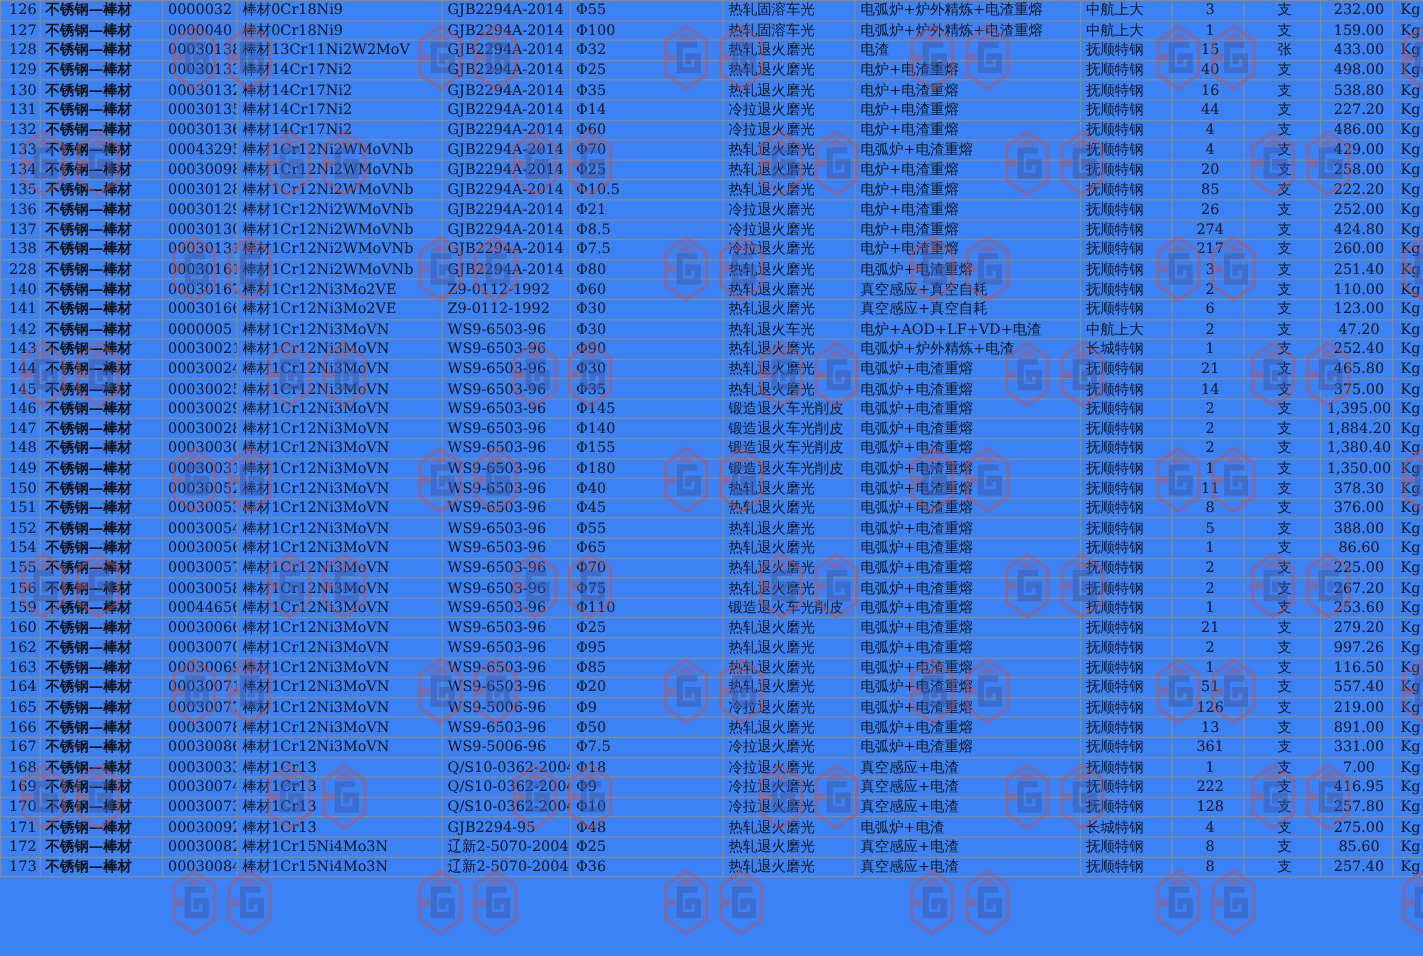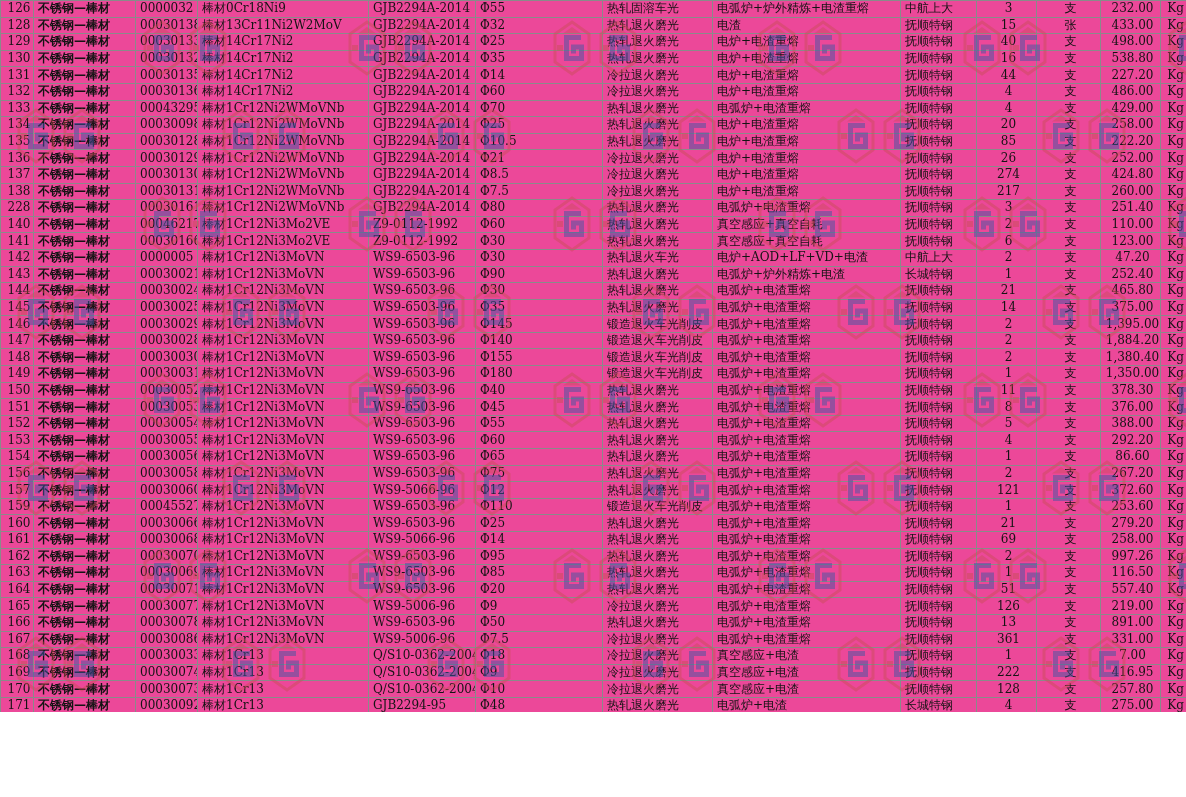--- a/index.html
+++ b/index.html
@@ -1,20 +1,20 @@
 <!DOCTYPE html>
 <html><head>
 <meta charset="utf-8">
 <style>
   html,body{margin:0;padding:0;background:#fff;}
   .page{
     position:relative;
-    width:1186px;height:712px;
+    width:1186px;height:797px;
     overflow:hidden;
-    background:#ec4899;
+    background:#3b82f6;
     font-family:"DejaVu Serif","Liberation Serif",serif;
     --wm-red:#c64f4f;
     --wm-blue:#3f56a3;
   }
   table.inv{
     position:absolute;left:0;top:0;
     width:1186px;
     border-collapse:collapse;
     table-layout:fixed;
   }
@@ -73,20 +73,35 @@
           <td class="c5">Φ55</td>
           <td class="c6">热轧固溶车光</td>
           <td class="c7">电弧炉+炉外精炼+电渣重熔</td>
           <td class="c8">中航上大</td>
           <td class="c9">3</td>
           <td class="c10">支</td>
           <td class="c11">232.00</td>
           <td class="c12">Kg</td>
         </tr>
         <tr>
+          <td class="c0">127</td>
+          <td class="c1">不锈钢—棒材</td>
+          <td class="c2">0000040</td>
+          <td class="c3">棒材0Cr18Ni9</td>
+          <td class="c4">GJB2294A-2014</td>
+          <td class="c5">Φ100</td>
+          <td class="c6">热轧固溶车光</td>
+          <td class="c7">电弧炉+炉外精炼+电渣重熔</td>
+          <td class="c8">中航上大</td>
+          <td class="c9">1</td>
+          <td class="c10">支</td>
+          <td class="c11">159.00</td>
+          <td class="c12">Kg</td>
+        </tr>
+        <tr>
           <td class="c0">128</td>
           <td class="c1">不锈钢—棒材</td>
           <td class="c2">00030138</td>
           <td class="c3">棒材13Cr11Ni2W2MoV</td>
           <td class="c4">GJB2294A-2014</td>
           <td class="c5">Φ32</td>
           <td class="c6">热轧退火磨光</td>
           <td class="c7">电渣</td>
           <td class="c8">抚顺特钢</td>
           <td class="c9">15</td>
@@ -255,21 +270,21 @@
           <td class="c7">电弧炉+电渣重熔</td>
           <td class="c8">抚顺特钢</td>
           <td class="c9">3</td>
           <td class="c10">支</td>
           <td class="c11">251.40</td>
           <td class="c12">Kg</td>
         </tr>
         <tr>
           <td class="c0">140</td>
           <td class="c1">不锈钢—棒材</td>
-          <td class="c2">00046217</td>
+          <td class="c2">00030167</td>
           <td class="c3">棒材1Cr12Ni3Mo2VE</td>
           <td class="c4">Z9-0112-1992</td>
           <td class="c5">Φ60</td>
           <td class="c6">热轧退火磨光</td>
           <td class="c7">真空感应+真空自耗</td>
           <td class="c8">抚顺特钢</td>
           <td class="c9">2</td>
           <td class="c10">支</td>
           <td class="c11">110.00</td>
           <td class="c12">Kg</td>
@@ -448,83 +463,68 @@
           <td class="c5">Φ55</td>
           <td class="c6">热轧退火磨光</td>
           <td class="c7">电弧炉+电渣重熔</td>
           <td class="c8">抚顺特钢</td>
           <td class="c9">5</td>
           <td class="c10">支</td>
           <td class="c11">388.00</td>
           <td class="c12">Kg</td>
         </tr>
         <tr>
-          <td class="c0">153</td>
-          <td class="c1">不锈钢—棒材</td>
-          <td class="c2">00030055</td>
-          <td class="c3">棒材1Cr12Ni3MoVN</td>
-          <td class="c4">WS9-6503-96</td>
-          <td class="c5">Φ60</td>
-          <td class="c6">热轧退火磨光</td>
-          <td class="c7">电弧炉+电渣重熔</td>
-          <td class="c8">抚顺特钢</td>
-          <td class="c9">4</td>
-          <td class="c10">支</td>
-          <td class="c11">292.20</td>
-          <td class="c12">Kg</td>
-        </tr>
-        <tr>
           <td class="c0">154</td>
           <td class="c1">不锈钢—棒材</td>
           <td class="c2">00030056</td>
           <td class="c3">棒材1Cr12Ni3MoVN</td>
           <td class="c4">WS9-6503-96</td>
           <td class="c5">Φ65</td>
           <td class="c6">热轧退火磨光</td>
           <td class="c7">电弧炉+电渣重熔</td>
           <td class="c8">抚顺特钢</td>
           <td class="c9">1</td>
           <td class="c10">支</td>
           <td class="c11">86.60</td>
           <td class="c12">Kg</td>
         </tr>
         <tr>
+          <td class="c0">155</td>
+          <td class="c1">不锈钢—棒材</td>
+          <td class="c2">00030057</td>
+          <td class="c3">棒材1Cr12Ni3MoVN</td>
+          <td class="c4">WS9-6503-96</td>
+          <td class="c5">Φ70</td>
+          <td class="c6">热轧退火磨光</td>
+          <td class="c7">电弧炉+电渣重熔</td>
+          <td class="c8">抚顺特钢</td>
+          <td class="c9">2</td>
+          <td class="c10">支</td>
+          <td class="c11">225.00</td>
+          <td class="c12">Kg</td>
+        </tr>
+        <tr>
           <td class="c0">156</td>
           <td class="c1">不锈钢—棒材</td>
           <td class="c2">00030058</td>
           <td class="c3">棒材1Cr12Ni3MoVN</td>
           <td class="c4">WS9-6503-96</td>
           <td class="c5">Φ75</td>
           <td class="c6">热轧退火磨光</td>
           <td class="c7">电弧炉+电渣重熔</td>
           <td class="c8">抚顺特钢</td>
           <td class="c9">2</td>
           <td class="c10">支</td>
           <td class="c11">267.20</td>
           <td class="c12">Kg</td>
         </tr>
         <tr>
-          <td class="c0">157</td>
-          <td class="c1">不锈钢—棒材</td>
-          <td class="c2">00030060</td>
-          <td class="c3">棒材1Cr12Ni3MoVN</td>
-          <td class="c4">WS9-5066-96</td>
-          <td class="c5">Φ12</td>
-          <td class="c6">热轧退火磨光</td>
-          <td class="c7">电弧炉+电渣重熔</td>
-          <td class="c8">抚顺特钢</td>
-          <td class="c9">121</td>
-          <td class="c10">支</td>
-          <td class="c11">372.60</td>
-          <td class="c12">Kg</td>
-        </tr>
-        <tr>
           <td class="c0">159</td>
           <td class="c1">不锈钢—棒材</td>
-          <td class="c2">00045527</td>
+          <td class="c2">00044656</td>
           <td class="c3">棒材1Cr12Ni3MoVN</td>
           <td class="c4">WS9-6503-96</td>
           <td class="c5">Φ110</td>
           <td class="c6">锻造退火车光削皮</td>
           <td class="c7">电弧炉+电渣重熔</td>
           <td class="c8">抚顺特钢</td>
           <td class="c9">1</td>
           <td class="c10">支</td>
           <td class="c11">253.60</td>
           <td class="c12">Kg</td>
@@ -535,35 +535,20 @@
           <td class="c2">00030066</td>
           <td class="c3">棒材1Cr12Ni3MoVN</td>
           <td class="c4">WS9-6503-96</td>
           <td class="c5">Φ25</td>
           <td class="c6">热轧退火磨光</td>
           <td class="c7">电弧炉+电渣重熔</td>
           <td class="c8">抚顺特钢</td>
           <td class="c9">21</td>
           <td class="c10">支</td>
           <td class="c11">279.20</td>
-          <td class="c12">Kg</td>
-        </tr>
-        <tr>
-          <td class="c0">161</td>
-          <td class="c1">不锈钢—棒材</td>
-          <td class="c2">00030068</td>
-          <td class="c3">棒材1Cr12Ni3MoVN</td>
-          <td class="c4">WS9-5066-96</td>
-          <td class="c5">Φ14</td>
-          <td class="c6">热轧退火磨光</td>
-          <td class="c7">电弧炉+电渣重熔</td>
-          <td class="c8">抚顺特钢</td>
-          <td class="c9">69</td>
-          <td class="c10">支</td>
-          <td class="c11">258.00</td>
           <td class="c12">Kg</td>
         </tr>
         <tr>
           <td class="c0">162</td>
           <td class="c1">不锈钢—棒材</td>
           <td class="c2">00030070</td>
           <td class="c3">棒材1Cr12Ni3MoVN</td>
           <td class="c4">WS9-6503-96</td>
           <td class="c5">Φ95</td>
           <td class="c6">热轧退火磨光</td>

